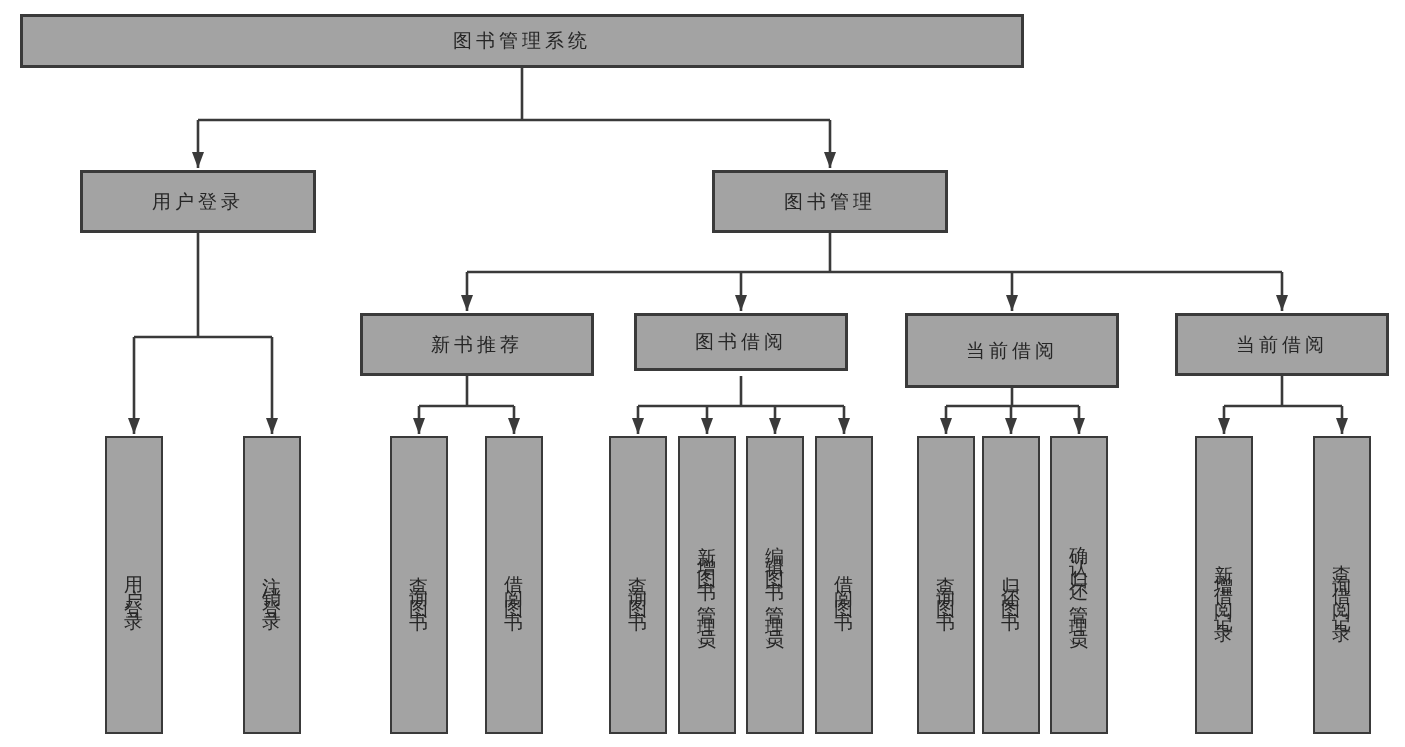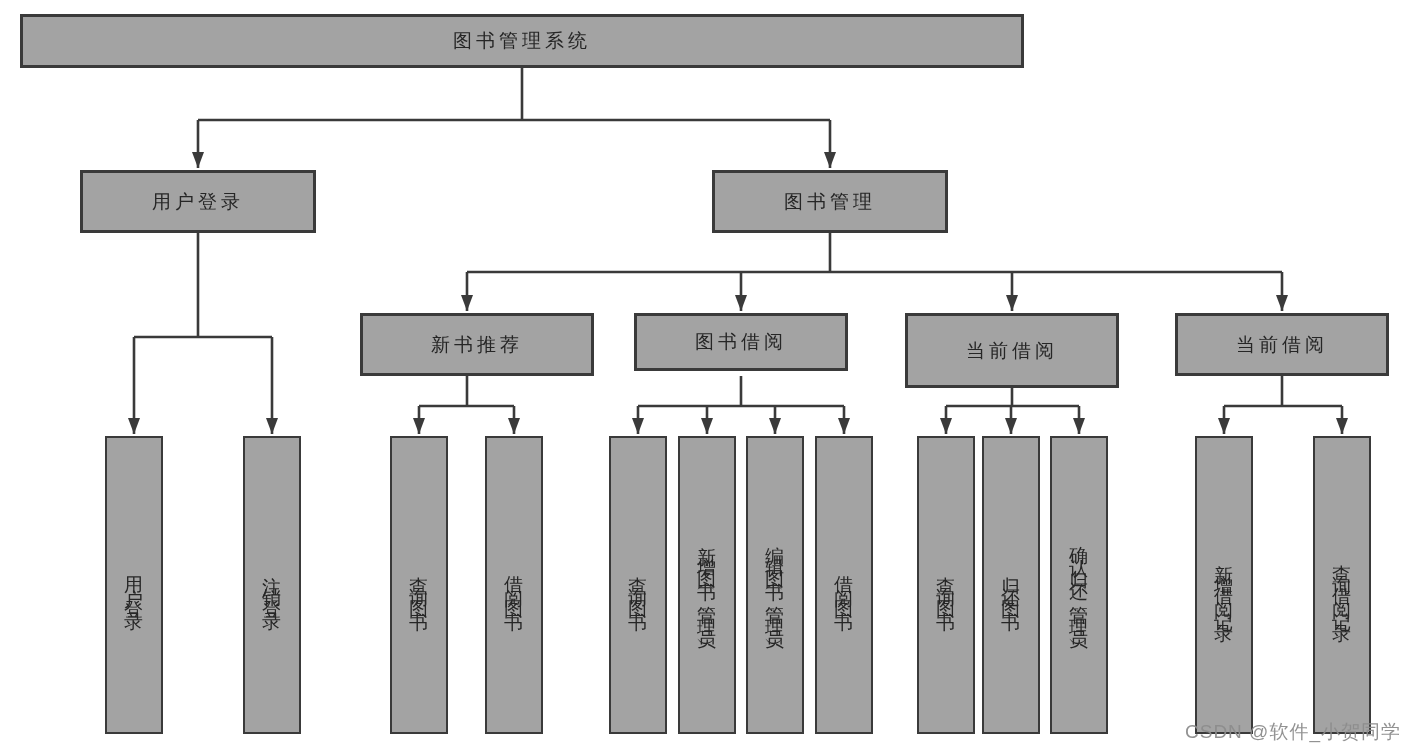--- a/index.html
+++ b/index.html
@@ -119,15 +119,14 @@
   <div class="box v" style="left:746px;top:436px;width:58px;height:298px">编辑图书（管理员）</div>
   <div class="box v" style="left:815px;top:436px;width:58px;height:298px">借阅图书</div>
 
   <div class="box v" style="left:917px;top:436px;width:58px;height:298px">查询图书</div>
   <div class="box v" style="left:982px;top:436px;width:58px;height:298px">归还图书</div>
   <div class="box v" style="left:1050px;top:436px;width:58px;height:298px">确认归还（管理员）</div>
 
   <div class="box v" style="left:1195px;top:436px;width:58px;height:298px">新增借阅记录</div>
   <div class="box v" style="left:1313px;top:436px;width:58px;height:298px">查询借阅记录</div>
 
-  <div class="watermark" style="left:1185px;top:719px">CSDN @软件_小贺同学</div>
 
 </div>
 
 </body></html>

